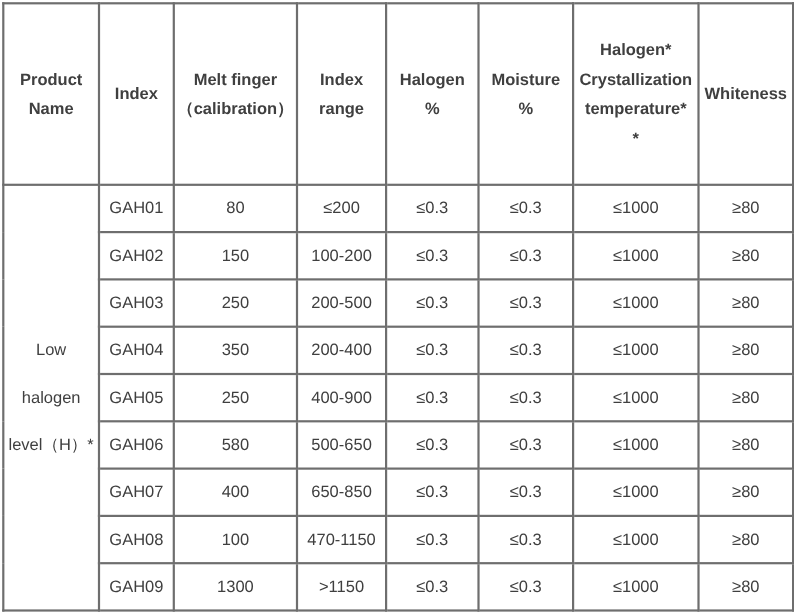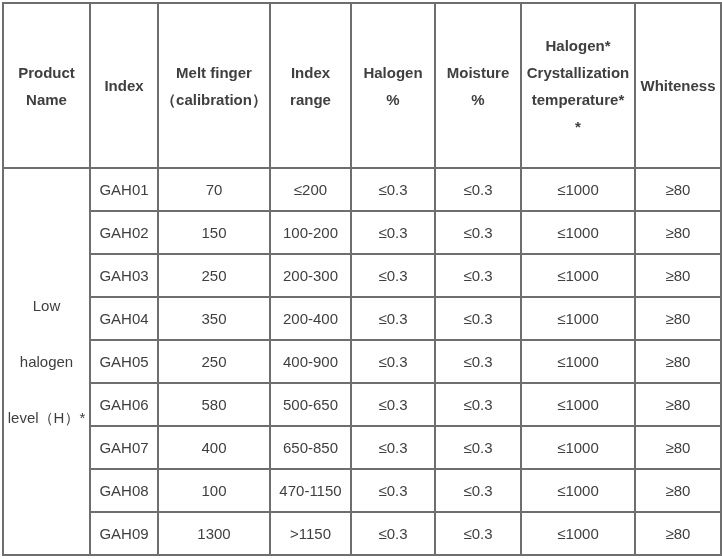--- a/index.html
+++ b/index.html
@@ -25,21 +25,21 @@
     overflow: hidden;
   }
   .spec-table thead th {
     height: 165px;
     line-height: 27px;
     white-space: pre-line;
     font-weight: bold;
   }
   .spec-table tbody td { height: 43px; }
   .product-group-cell {
-    line-height: 56px;
+    line-height: 43px;
     white-space: pre-line;
   }
 </style>
 </head>
 <body>
 
 <table class="spec-table">
   <colgroup>
     <col style="width:87px">
     <col style="width:68px">
@@ -69,40 +69,40 @@
 *</th>
       <th>Whiteness</th>
     </tr>
   </thead>
   <tbody>
     <tr>
       <td class="product-group-cell" rowspan="9">Low
 halogen
 level（H）*</td>
       <td>GAH01</td>
-      <td>70</td>
+      <td>80</td>
       <td>≤200</td>
       <td>≤0.3</td>
       <td>≤0.3</td>
       <td>≤1000</td>
       <td>≥80</td>
     </tr>
     <tr>
       <td>GAH02</td>
       <td>150</td>
       <td>100-200</td>
       <td>≤0.3</td>
       <td>≤0.3</td>
       <td>≤1000</td>
       <td>≥80</td>
     </tr>
     <tr>
       <td>GAH03</td>
       <td>250</td>
-      <td>200-300</td>
+      <td>200-500</td>
       <td>≤0.3</td>
       <td>≤0.3</td>
       <td>≤1000</td>
       <td>≥80</td>
     </tr>
     <tr>
       <td>GAH04</td>
       <td>350</td>
       <td>200-400</td>
       <td>≤0.3</td>

